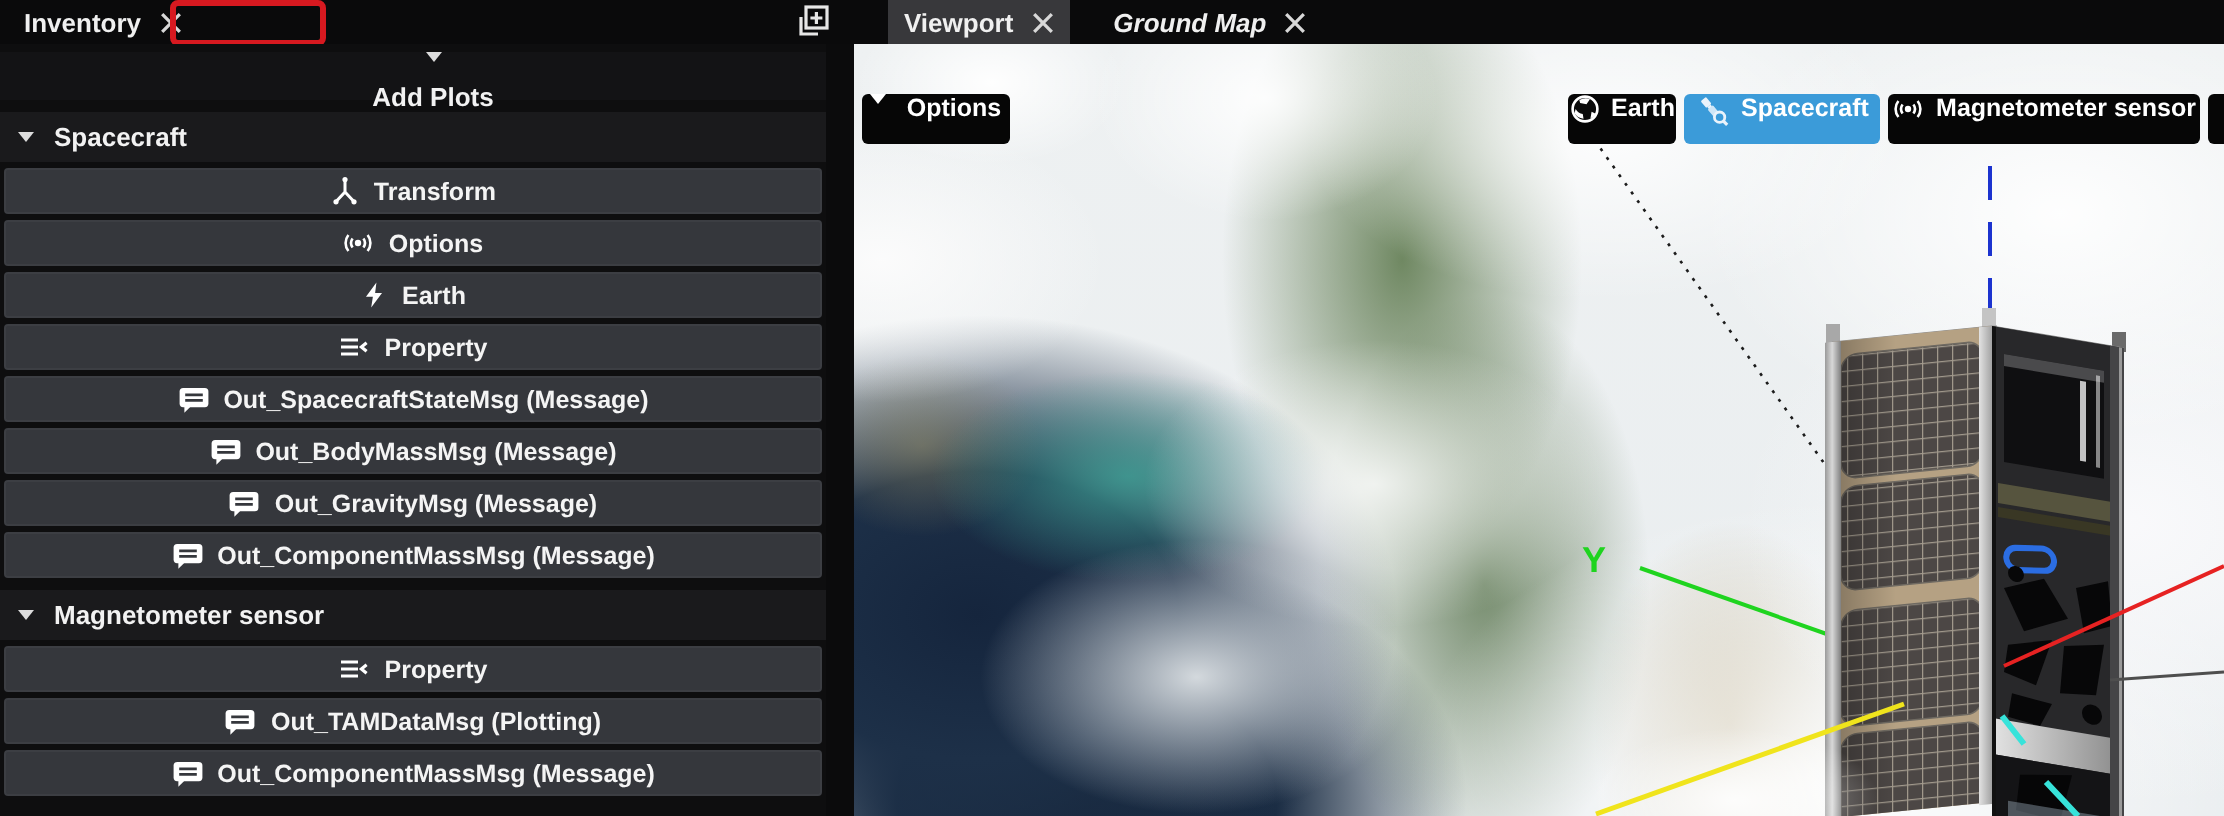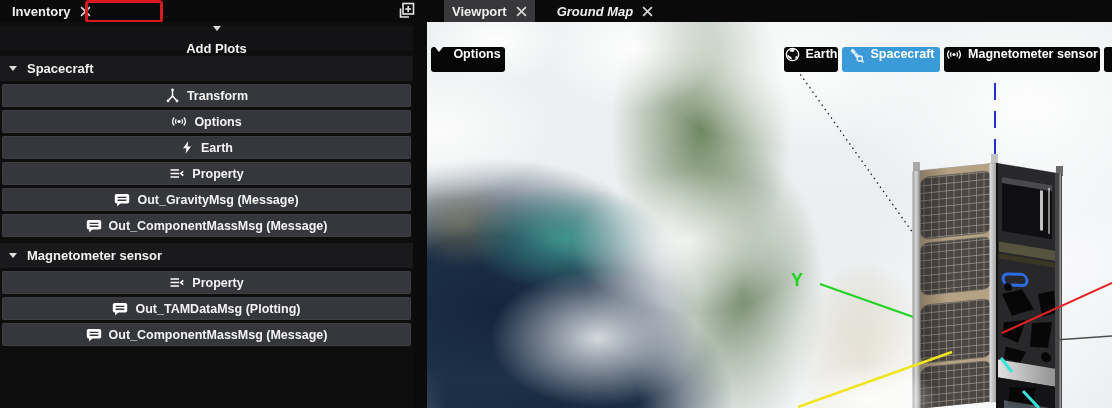--- a/index.html
+++ b/index.html
@@ -119,21 +119,37 @@
       </button>
 
       <button class="panel-btn">
         <svg width="16" height="15" viewBox="0 0 16 15">
           <path d="M1.5 4 H10 M1.5 7.5 H10 M1.5 11 H10" stroke="#fff" stroke-width="1.6" fill="none"></path>
           <path d="M14.3 5.4 L11.7 7.5 L14.3 9.6" stroke="#fff" stroke-width="1.6" fill="none"></path>
         </svg>
         <span>Property</span>
       </button>
 
-
+      <button class="panel-btn">
+        <svg width="16" height="14" viewBox="0 0 16 14">
+          <rect x="0.8" y="1" width="14.4" height="9.6" rx="1.8" fill="#fff"></rect>
+          <polygon points="3.2,10 3.2,13.4 6.6,10" fill="#fff"></polygon>
+          <path d="M3.6 4.4 H12.4 M3.6 7.2 H12.4" stroke="#35373c" stroke-width="1.4"></path>
+        </svg>
+        <span>Out_SpacecraftStateMsg (Message)</span>
+      </button>
+
+      <button class="panel-btn">
+        <svg width="16" height="14" viewBox="0 0 16 14">
+          <rect x="0.8" y="1" width="14.4" height="9.6" rx="1.8" fill="#fff"></rect>
+          <polygon points="3.2,10 3.2,13.4 6.6,10" fill="#fff"></polygon>
+          <path d="M3.6 4.4 H12.4 M3.6 7.2 H12.4" stroke="#35373c" stroke-width="1.4"></path>
+        </svg>
+        <span>Out_BodyMassMsg (Message)</span>
+      </button>
 
       <button class="panel-btn">
         <svg width="16" height="14" viewBox="0 0 16 14">
           <rect x="0.8" y="1" width="14.4" height="9.6" rx="1.8" fill="#fff"></rect>
           <polygon points="3.2,10 3.2,13.4 6.6,10" fill="#fff"></polygon>
           <path d="M3.6 4.4 H12.4 M3.6 7.2 H12.4" stroke="#35373c" stroke-width="1.4"></path>
         </svg>
         <span>Out_GravityMsg (Message)</span>
       </button>
 

